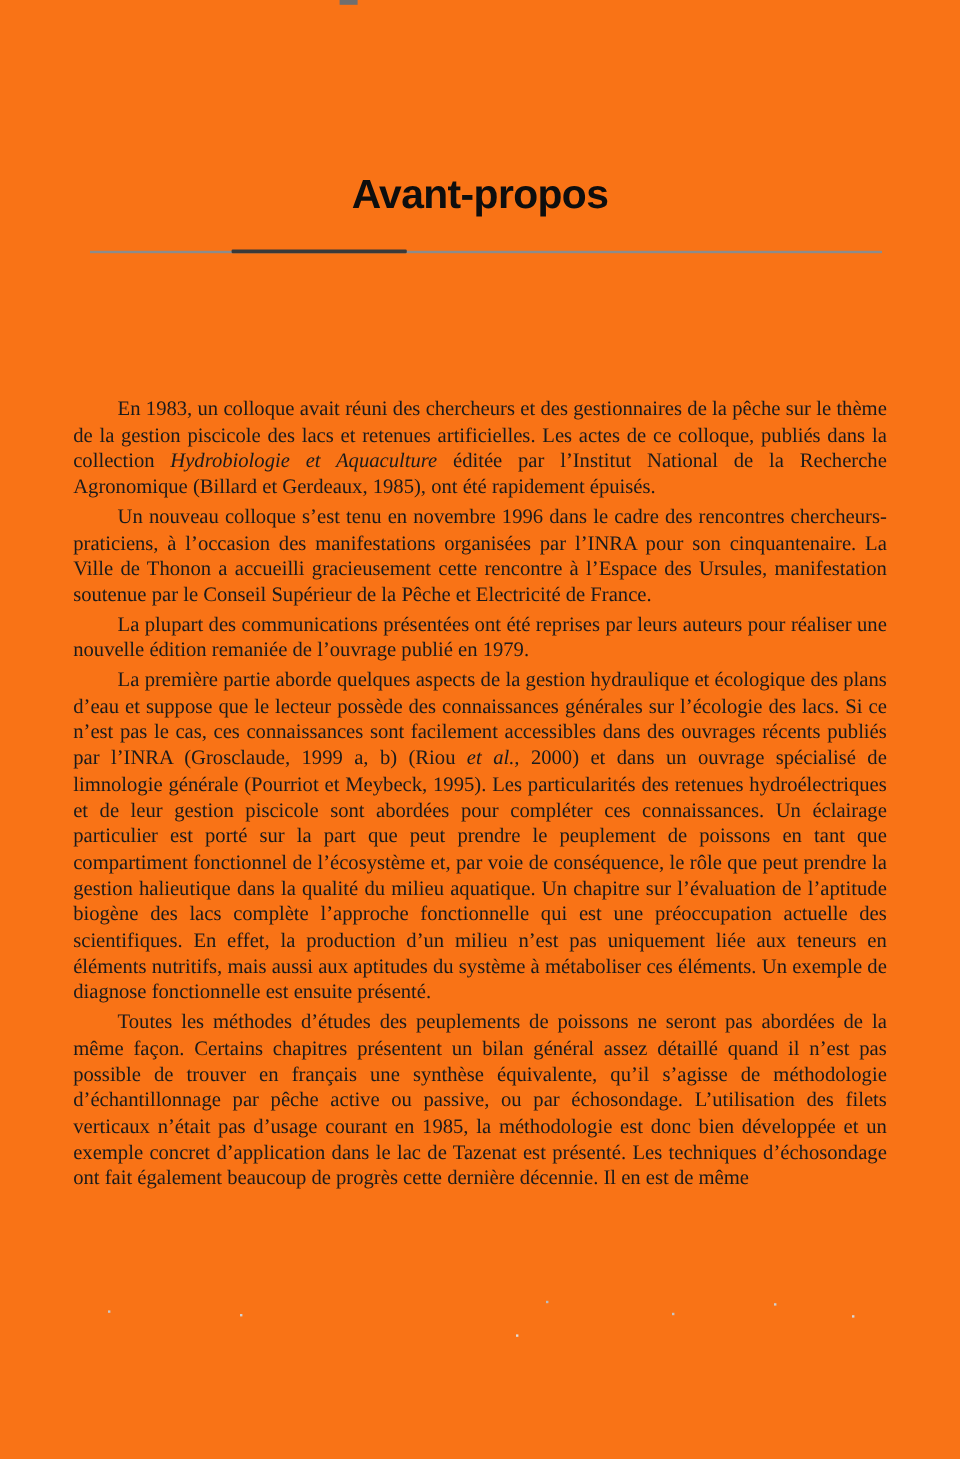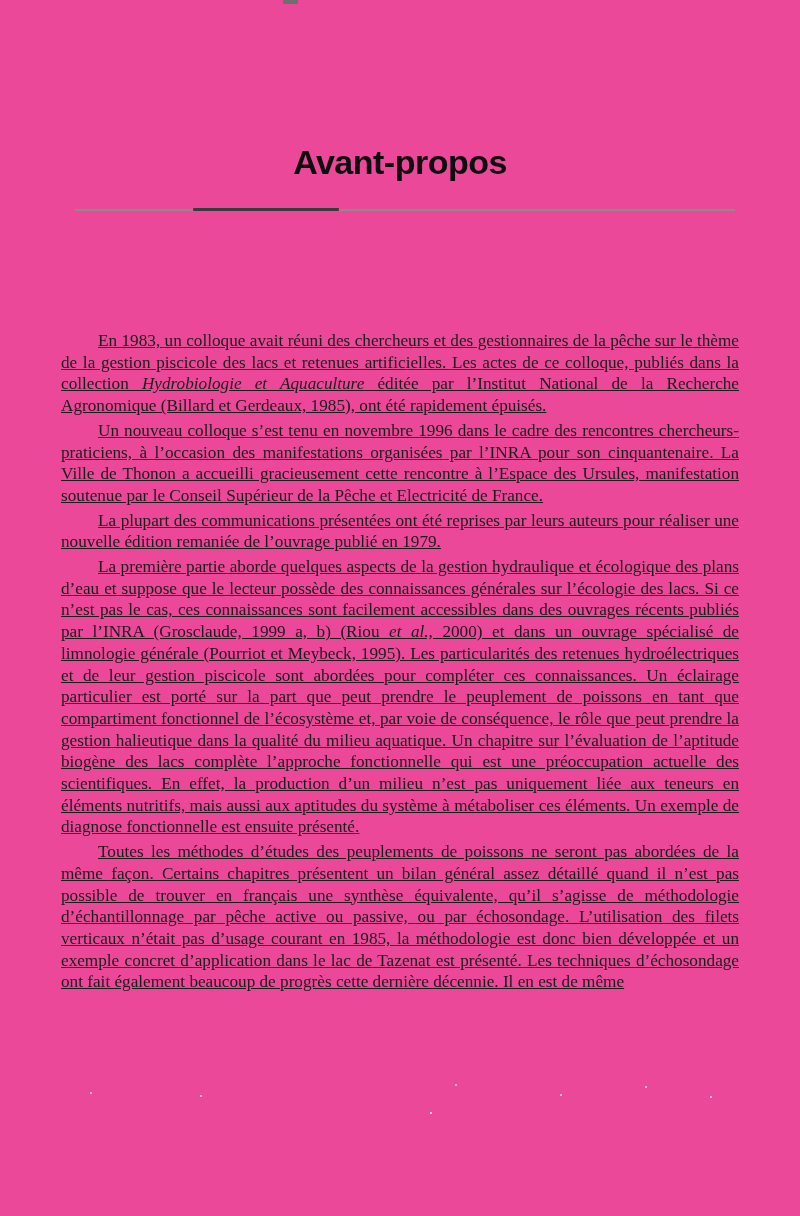--- a/index.html
+++ b/index.html
@@ -7,21 +7,21 @@
     width: 800px;
     height: 1216px;
     background: #ffffff;
     position: relative;
     overflow: hidden;
     font-family: "Liberation Serif", serif;
   }
   .page {
     position: absolute;
     inset: 0;
-    background: #ec4899;
+    background: #f97316;
   }
   .top-mark {
     position: absolute;
     top: 0;
     left: 283px;
     width: 15px;
     height: 4px;
     background: #6f6f6f;
   }
   .page-title {
@@ -60,21 +60,20 @@
     left: 61px;
     width: 678px;
     font-size: 17.2px;
     line-height: 21.7px;
     color: #1b1b1b;
     text-align: justify;
   }
   .body-text p {
     margin: 0 0 3px 0;
     text-indent: 37px;
-    text-decoration: underline;
   }
   .body-text em {
     font-style: italic;
   }
   .scan-noise {
     position: absolute;
     top: 1092px;
     left: 90px;
     width: 2px;
     height: 2px;

